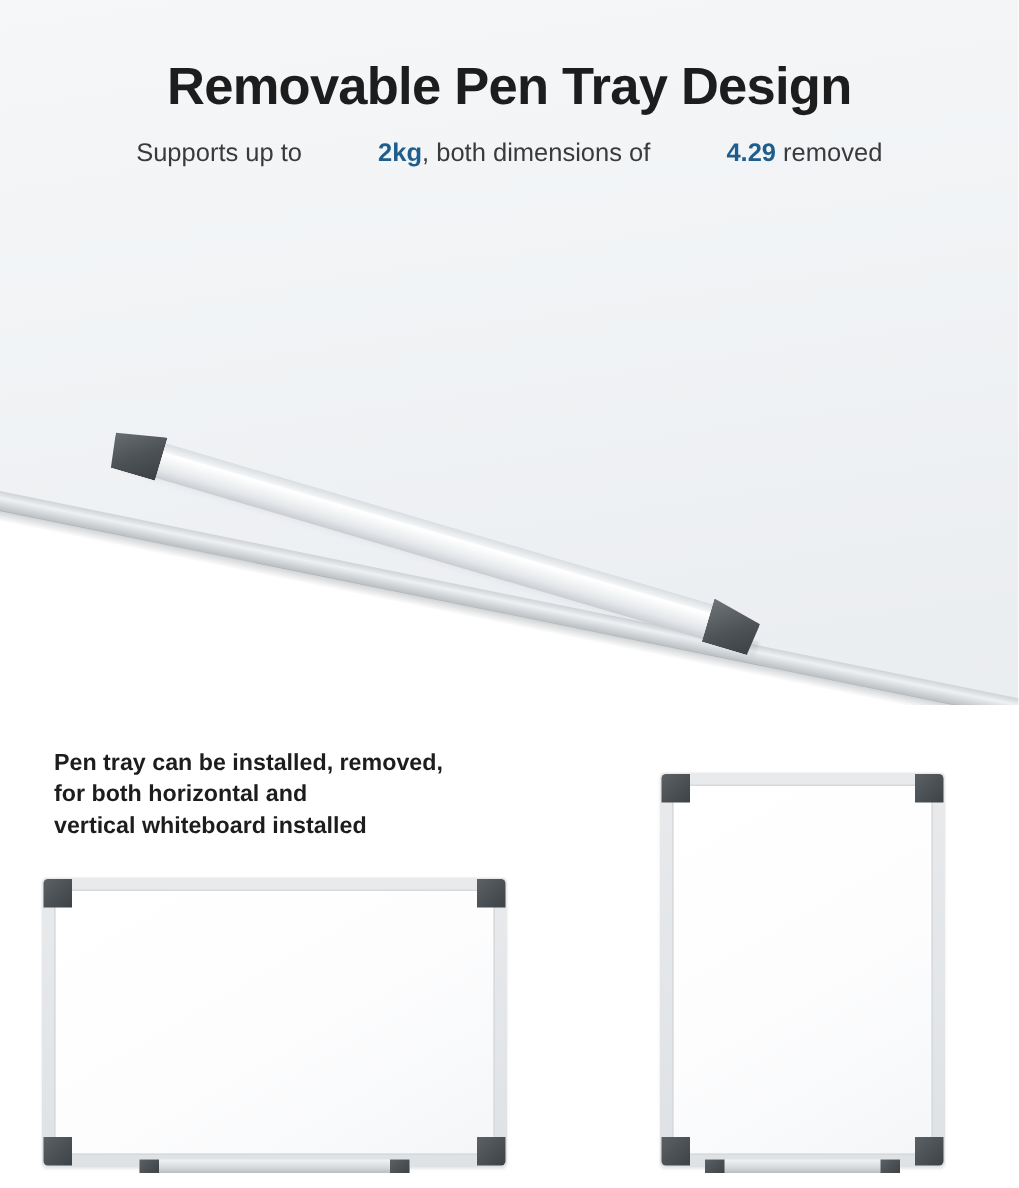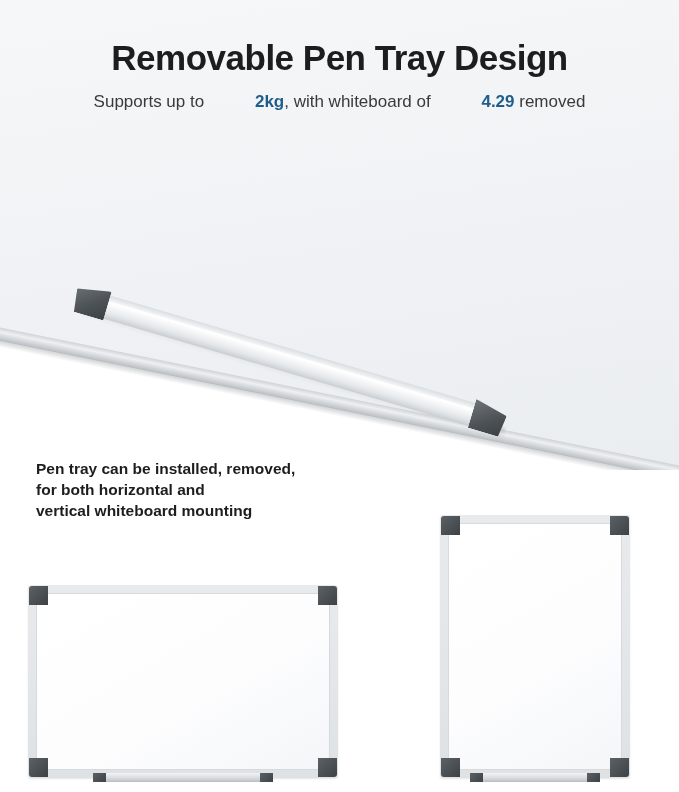--- a/index.html
+++ b/index.html
@@ -146,21 +146,21 @@
     background: linear-gradient(to bottom, rgba(140,145,150,0.30), rgba(255,255,255,0));
     transform: rotate(16.4deg);
     transform-origin: left top;
     filter: blur(1px);
   }
 
   
   .caption {
     position: absolute;
     left: 36px;
-    top: 458px;
+    top: 498px;
     width: 350px;
     font-size: 15.5px;
     line-height: 21px;
     font-weight: bold;
     color: #1d1d1d;
   }
   .caption span { display: block; }
 
   
   .board {
@@ -241,27 +241,27 @@
   <div class="tray">
     <div class="tray-body"></div>
     <div class="tray-lip"></div>
     <div class="tray-cap left"></div>
     <div class="tray-cap right"></div>
   </div>
 </div>
 
 <div class="header">
   <h1 class="headline">Removable Pen Tray Design</h1>
-  <p class="subline"><span>Supports up to </span><span class="accent">2kg</span><span>, with whiteboard of </span><span class="accent">4.29</span><span> removed</span></p>
+  <p class="subline"><span>Supports up to </span><span class="accent">2kg</span><span>, both dimensions of </span><span class="accent">4.29</span><span> removed</span></p>
 </div>
 
 <div class="caption">
   <span>Pen tray can be installed, removed,</span>
   <span>for both horizontal and</span>
-  <span>vertical whiteboard mounting</span>
+  <span>vertical whiteboard installed</span>
 </div>
 
 <div class="board" id="board-horizontal">
   <div class="inner"></div>
   <div class="corner tl"></div>
   <div class="corner tr"></div>
   <div class="corner bl"></div>
   <div class="corner br"></div>
 </div>
 <div class="mini-tray" id="tray-horizontal">

